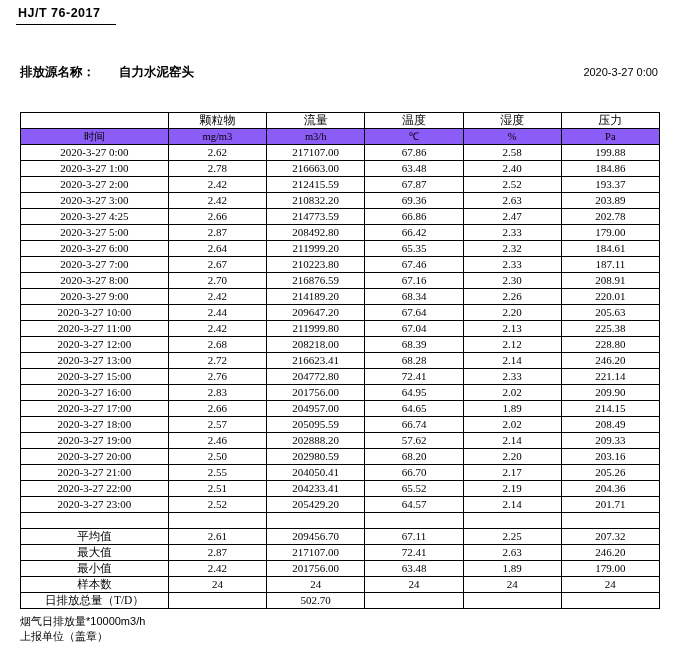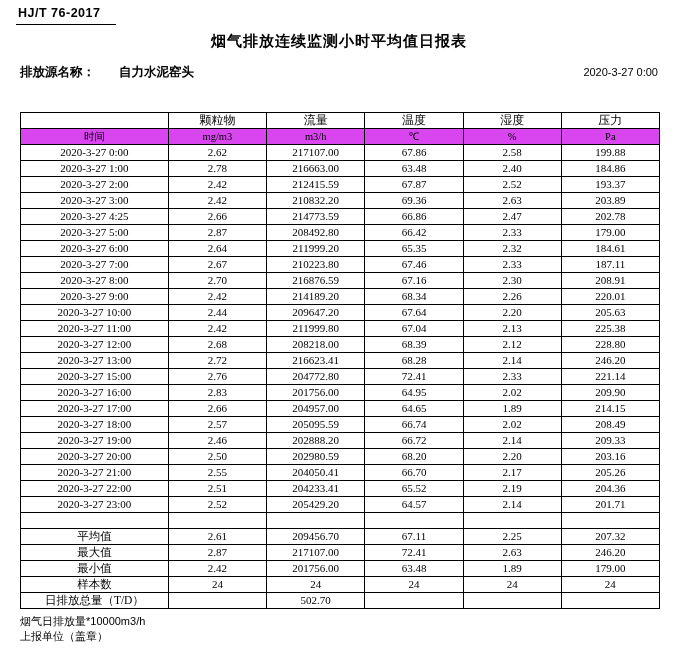--- a/index.html
+++ b/index.html
@@ -80,21 +80,21 @@
     height: 15px;
     padding: 0;
     line-height: 15px;
   }
   td.head {
     height: 24px;
     line-height: 24px;
     font-size: 12px;
   }
   td.unit {
-    background: #d946ef;
+    background: #8b5cf6;
     font-size: 10.5px;
     height: 14px;
     line-height: 14px;
   }
   td.timecol {
     width: 148px;
   }
   td.datacol {
     width: 98px;
   }
@@ -130,21 +130,20 @@
   .c6 { width: 40px; }
 </style>
 </head>
 <body>
 
 <div class="page">
 
   <div class="std-code">HJ/T  76-2017</div>
   <div class="std-rule"></div>
 
-  <div class="title">烟气排放连续监测小时平均值日报表</div>
 
   <div class="srcline">
     <span>排放源名称：</span><span class="srcname">自力水泥窑头</span>
   </div>
 
   <div class="datestamp">2020-3-27 0:00</div>
 
   <table class="main">
     <tbody id="table-body">
         <tr>
@@ -304,21 +303,21 @@
           <td class="datacol">2.57</td>
           <td class="datacol">205095.59</td>
           <td class="datacol">66.74</td>
           <td class="datacol">2.02</td>
           <td class="datacol">208.49</td>
         </tr>
         <tr>
           <td class="timecol">2020-3-27 19:00</td>
           <td class="datacol">2.46</td>
           <td class="datacol">202888.20</td>
-          <td class="datacol">66.72</td>
+          <td class="datacol">57.62</td>
           <td class="datacol">2.14</td>
           <td class="datacol">209.33</td>
         </tr>
         <tr>
           <td class="timecol">2020-3-27 20:00</td>
           <td class="datacol">2.50</td>
           <td class="datacol">202980.59</td>
           <td class="datacol">68.20</td>
           <td class="datacol">2.20</td>
           <td class="datacol">203.16</td>

